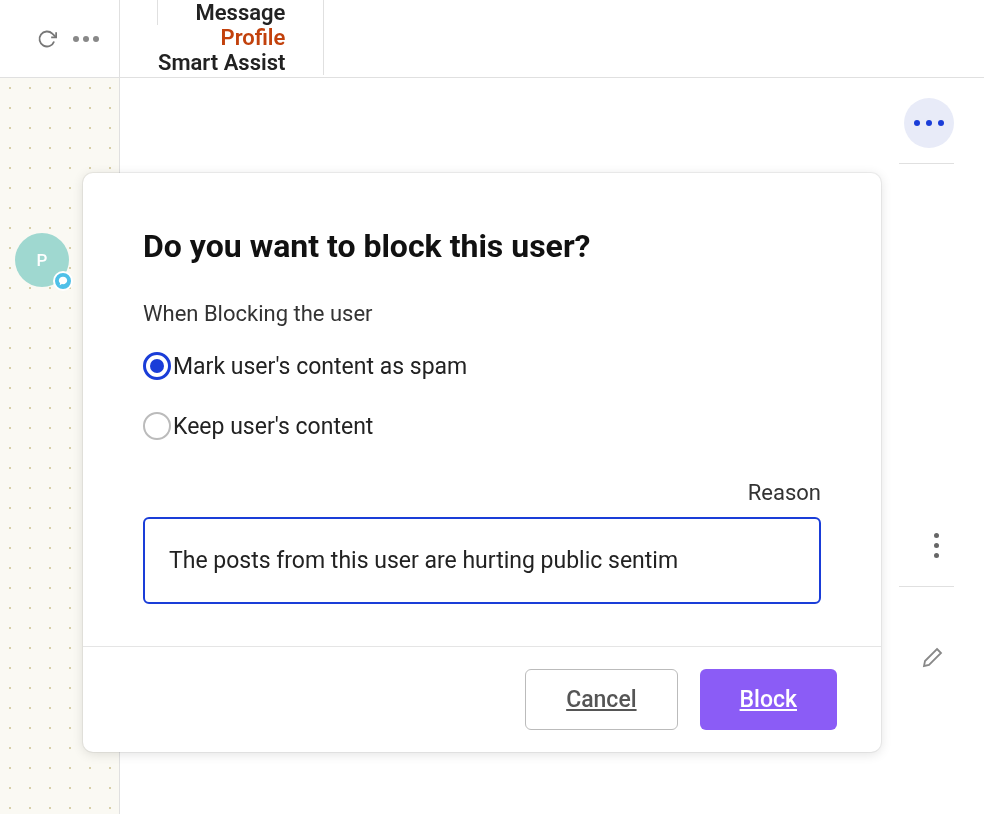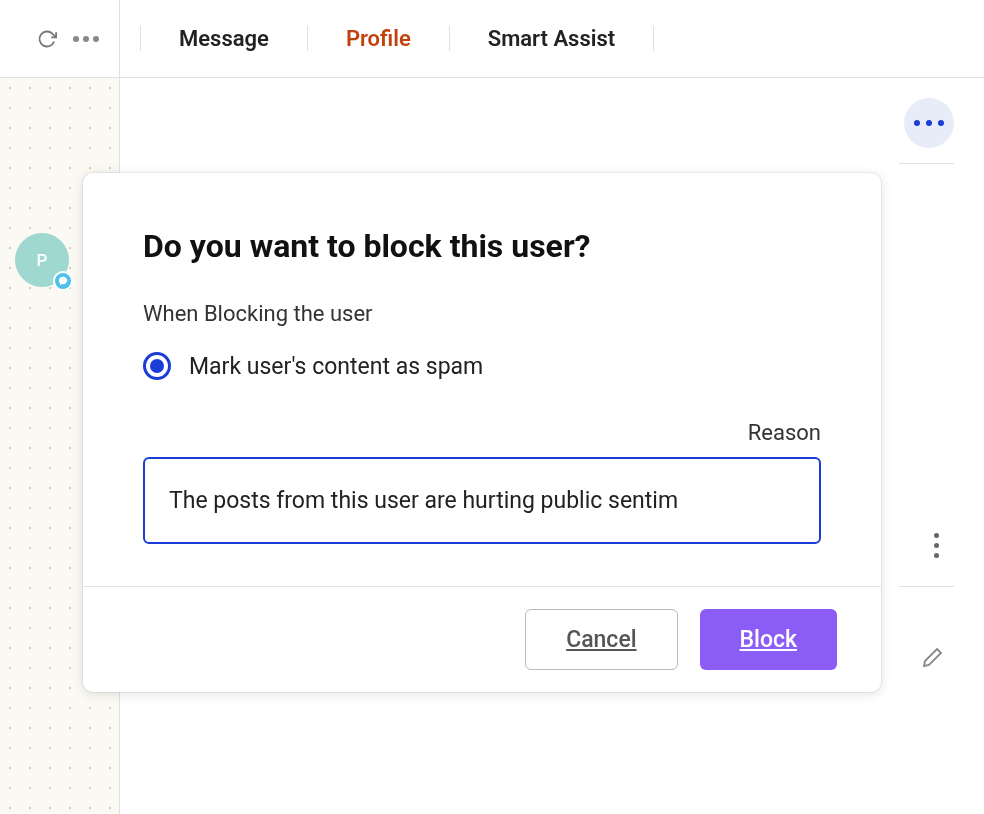--- a/index.html
+++ b/index.html
@@ -47,21 +47,22 @@
     .three-dots-horizontal span {
       width: 6px;
       height: 6px;
       background: #888;
       border-radius: 50%;
     }
     
     
     .tabs {
       display: flex;
-      align-items: center;
+      align-items: flex-end;
+      flex-direction: column;
     }
     .tab {
       padding: 0 38px;
       display: flex;
       align-items: center;
       font-size: 22px;
       font-weight: 600;
       border-right: 1px solid #e0e0e0;
       cursor: pointer;
       color: #222;
@@ -224,21 +225,21 @@
       font-size: 22px;
       color: #333;
       margin-bottom: 26px;
     }
     .radio-group {
       margin-bottom: 40px;
     }
     .radio-row {
       display: flex;
       align-items: center;
-      gap: 18px;
+      gap: 2px;
       margin-bottom: 32px;
       cursor: pointer;
     }
     .radio-circle {
       width: 28px;
       height: 28px;
       border-radius: 50%;
       border: 2px solid #bbb;
       display: flex;
       align-items: center;
@@ -358,20 +359,24 @@
 
   <div class="modal">
     <div class="modal-body">
       <h2 class="dialog-heading">Do you want to block this user?</h2>
       <div class="section-label">When Blocking the user</div>
       <div class="radio-group">
         <div class="radio-row">
           <div class="radio-circle selected"></div>
           <span class="radio-label">Mark user's content as spam</span>
         </div>
+        <div class="radio-row">
+          <div class="radio-circle"></div>
+          <span class="radio-label">Keep user's content</span>
+        </div>
       </div>
       <div class="reason-label">Reason</div>
       <input class="reason-input" type="text" value="The posts from this user are hurting public sentim" style="">
     </div>
     <div class="modal-footer">
       <button class="btn btn-cancel">Cancel</button>
       <button class="btn btn-primary">Block</button>
     </div>
   </div>
 </div>

